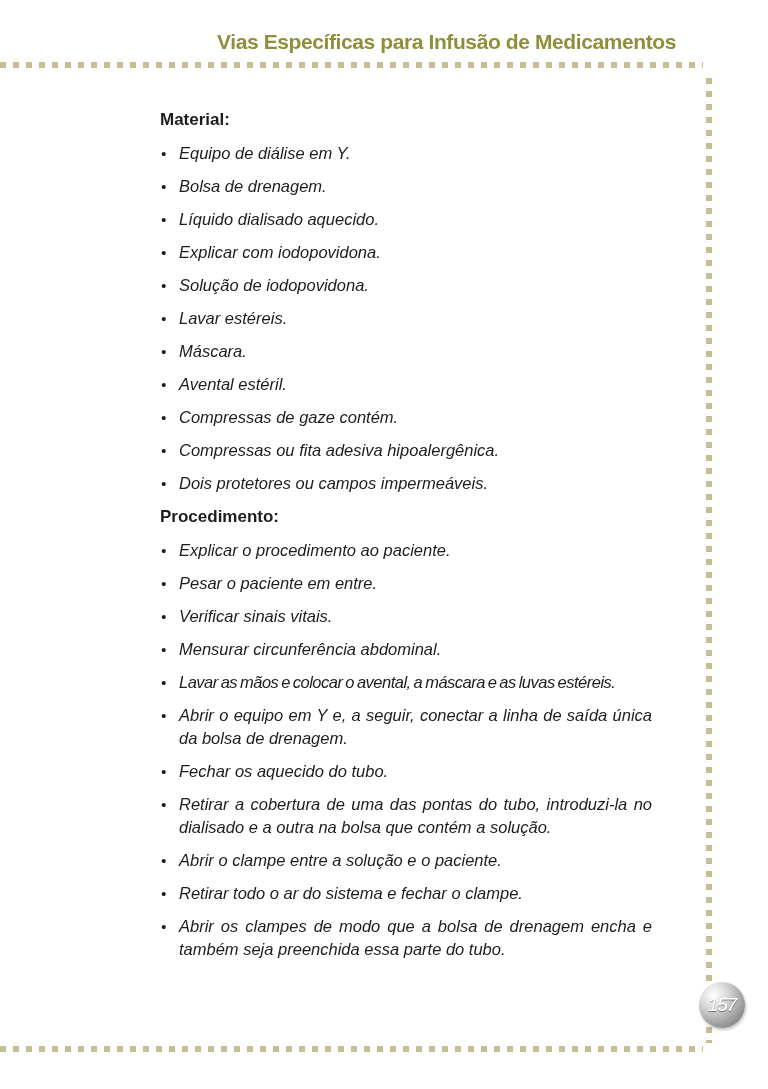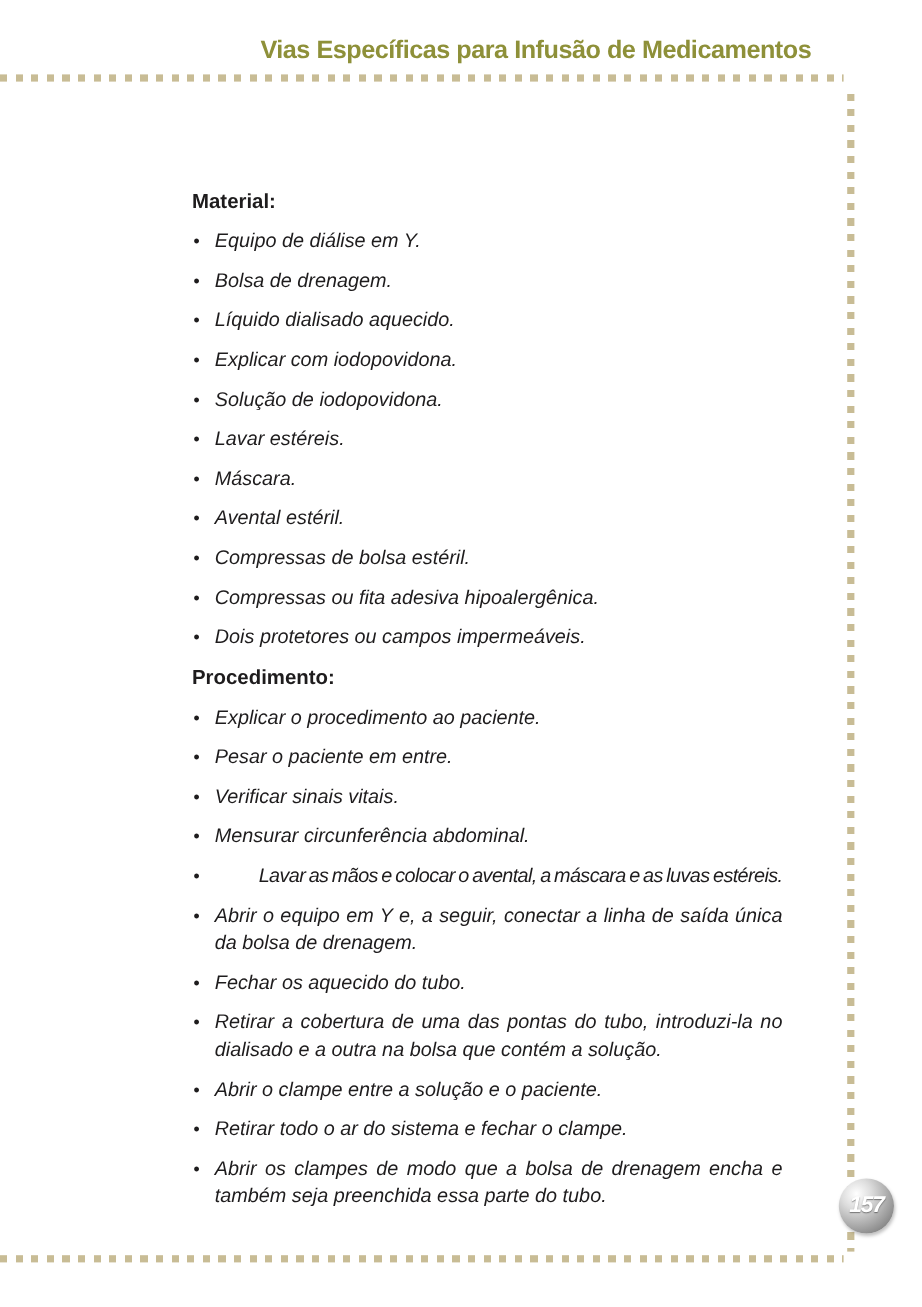--- a/index.html
+++ b/index.html
@@ -38,21 +38,20 @@
     top: 1046px; left: 0; width: 703px; height: 6px;
     background: repeating-linear-gradient(to right, var(--dots, #c8bc95) 0 6px, transparent 6px 13px);
   }
 
   
   .content {
     position: absolute;
     top: 108px;
     left: 160px;
     width: 492px;
-    margin-top: 48px;
   }
   .heading {
     font-size: 17px;
     line-height: 23px;
     font-weight: 700;
     margin-bottom: 11px;
   }
   ul.bullets {
     list-style: none;
     margin-bottom: 8px;
@@ -70,41 +69,41 @@
     content: "\2022";
     position: absolute;
     left: 1px;
     top: 0;
     font-size: 15px;
   }
   ul.bullets li.tight {
     letter-spacing: -0.5px;
     word-spacing: -1.2px;
     white-space: nowrap;
-    text-align: right;
+    text-align: left;
   }
 
   
   .page-ball {
     position: absolute;
     top: 982px;
     left: 699px;
     width: 46px;
     height: 46px;
     border-radius: 50%;
     background: radial-gradient(circle at 32% 28%, #ffffff 0%, #dcdcdc 28%, #9a9a9a 68%, #636363 100%);
     box-shadow: 1px 2px 3px rgba(0,0,0,0.25);
     display: flex;
     align-items: center;
     justify-content: center;
     z-index: 2;
   }
   .page-ball span {
     color: #ffffff;
-    font-weight: 700;
+    font-weight: 400;
     font-style: italic;
     font-size: 19px;
     letter-spacing: -1px;
     text-shadow: 0 1px 1px rgba(0,0,0,0.45);
   }
 </style>
 </head>
 <body>
 
 <div class="page">
@@ -120,21 +119,21 @@
     <h2 class="heading">Material:</h2>
     <ul class="bullets">
       <li>Equipo de diálise em Y.</li>
       <li>Bolsa de drenagem.</li>
       <li>Líquido dialisado aquecido.</li>
       <li>Explicar com iodopovidona.</li>
       <li>Solução de iodopovidona.</li>
       <li>Lavar estéreis.</li>
       <li>Máscara.</li>
       <li>Avental estéril.</li>
-      <li>Compressas de bolsa estéril.</li>
+      <li>Compressas de gaze contém.</li>
       <li>Compressas ou fita adesiva hipoalergênica.</li>
       <li>Dois protetores ou campos impermeáveis.</li>
     </ul>
 
     <h2 class="heading">Procedimento:</h2>
     <ul class="bullets">
       <li>Explicar o procedimento ao paciente.</li>
       <li>Pesar o paciente em entre.</li>
       <li>Verificar sinais vitais.</li>
       <li>Mensurar circunferência abdominal.</li>

